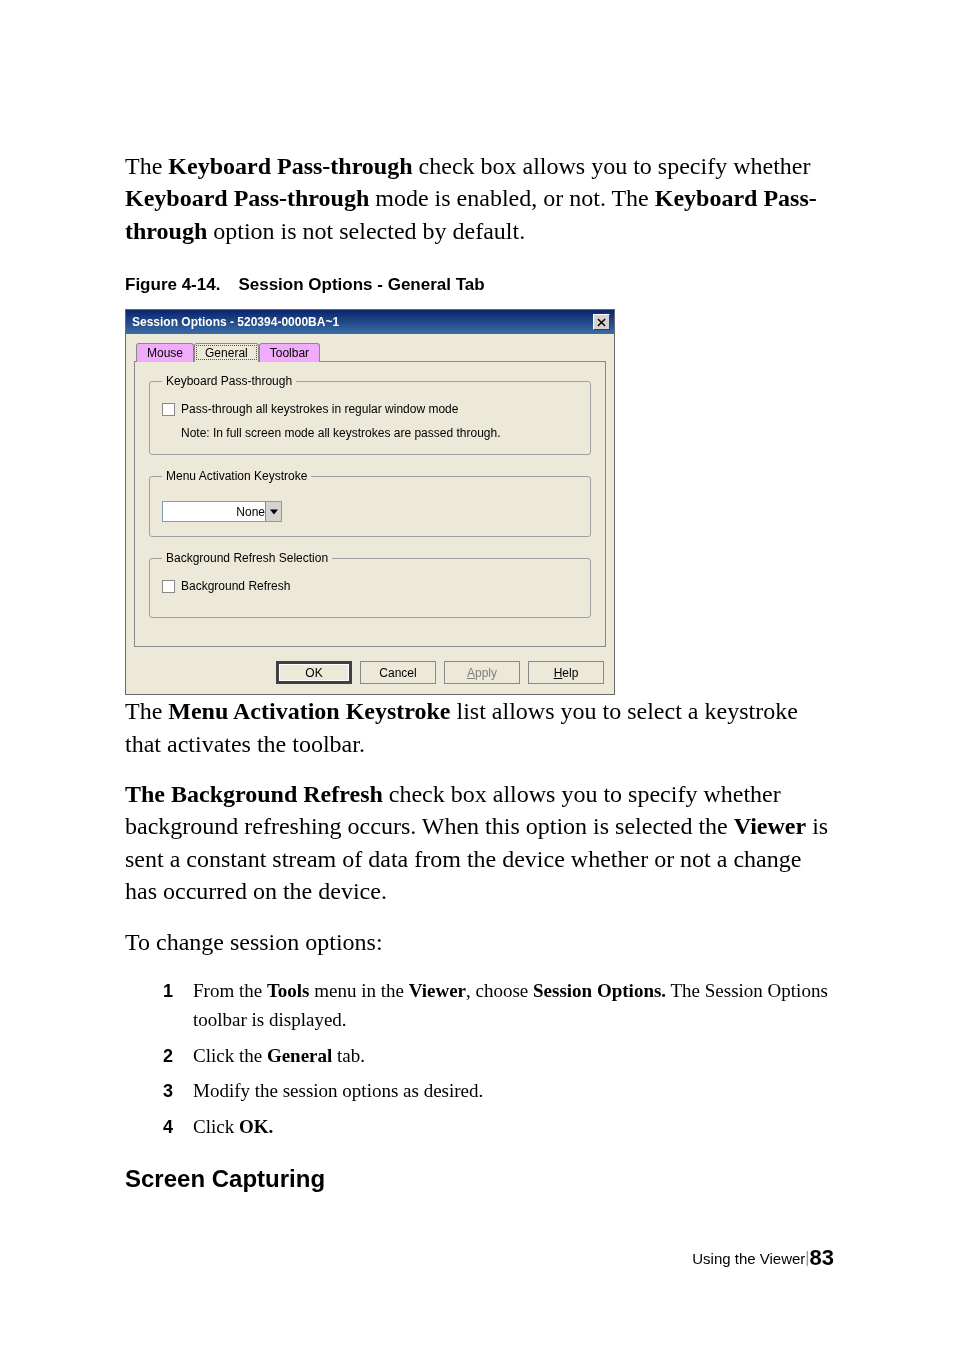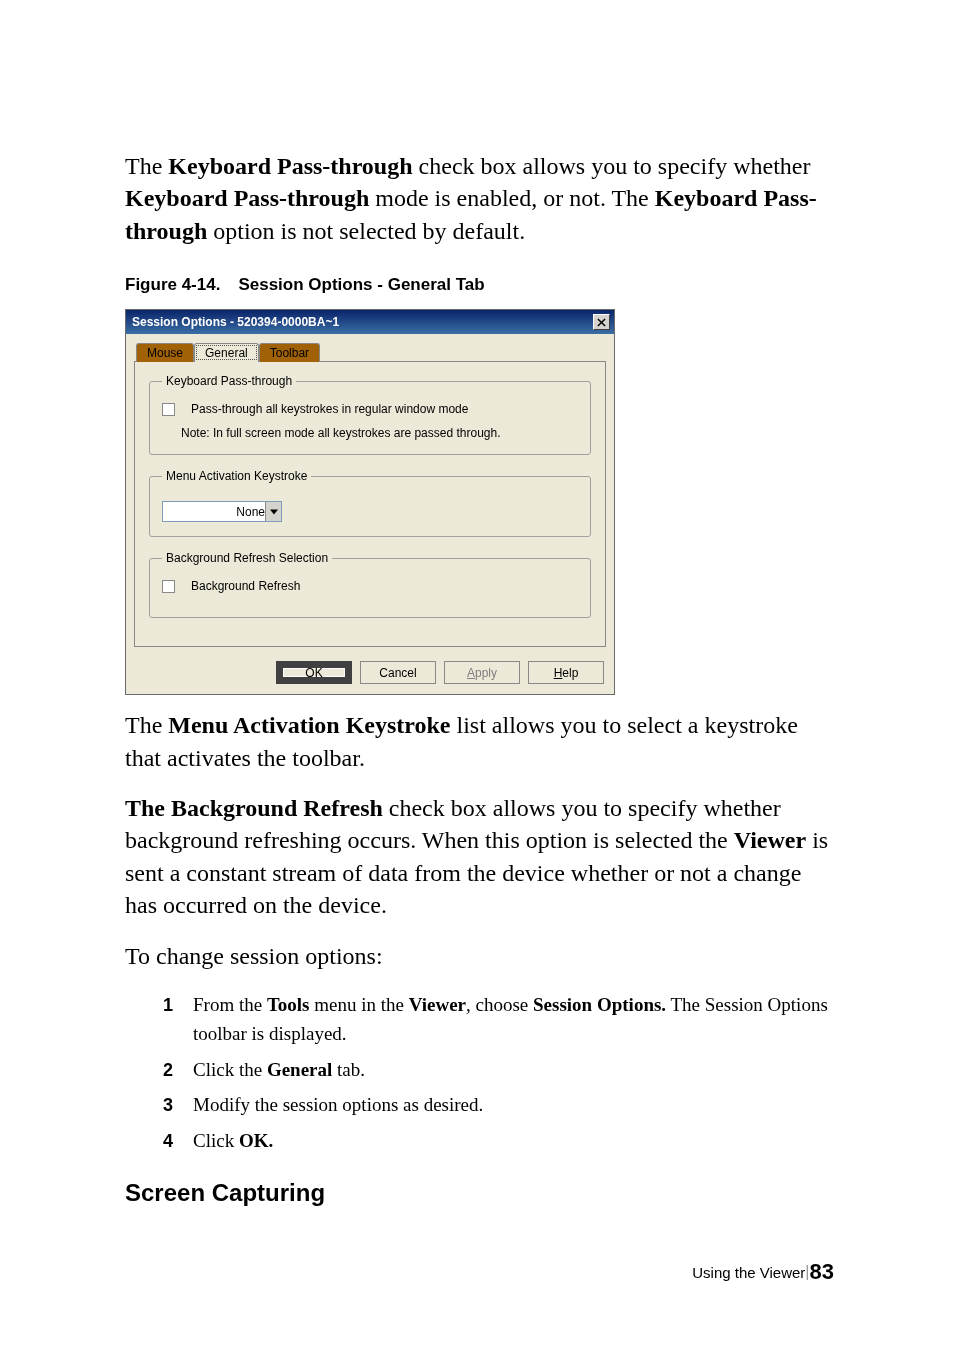--- a/index.html
+++ b/index.html
@@ -4,41 +4,41 @@
 <style>
   * { box-sizing: border-box; margin: 0; padding: 0; }
   html, body { width: 954px; background: #fff; font-family: Georgia, "Times New Roman", serif; color: #000; }
   .page { padding: 150px 120px 60px 125px; }
   .body-text { font-size: 24px; line-height: 1.35; margin-bottom: 18px; }
   .bold { font-weight: bold; }
   .figure-caption { font-family: Arial, Helvetica, sans-serif; font-weight: bold; font-size: 17px; margin: 28px 0 14px 0; }
   .figure-caption .fignum { margin-right: 18px; }
 
   
-  .dialog { width: 490px; border: 1px solid #6a6a6a; background: #ece9d8; font-family: Tahoma, Arial, sans-serif; font-size: 12px; color: #000; margin-bottom: 14px; }
+  .dialog { width: 490px; border: 1px solid #6a6a6a; background: #ece9d8; font-family: Tahoma, Arial, sans-serif; font-size: 12px; color: #000; }
   .titlebar { display: flex; align-items: center; justify-content: space-between; background: linear-gradient(#0a246a,#3a6ea5); color: #fff; padding: 4px 4px 4px 6px; font-weight: bold; }
   .titlebar .title-text { font-size: 12px; white-space: nowrap; }
   .close-btn { width: 17px; height: 16px; background: #d6d3ce; border: 1px solid #fff; border-right-color:#404040; border-bottom-color:#404040; color:#000; display:flex; align-items:center; justify-content:center; font-size:11px; line-height:1; }
   .tabstrip { display:flex; align-items:flex-end; padding: 8px 10px 0 10px; }
   .tab { padding: 2px 10px 2px 10px; border: 1px solid #888; border-bottom: none; background:#ece9d8; border-top-left-radius:3px; border-top-right-radius:3px; margin-right:0px; position:relative; top:1px; }
-  .tab.inactive { background:#a16207; color:#000; }
+  .tab.inactive { background:#f0abfc; color:#000; }
   .tab.dashed { outline:1px dotted #555; outline-offset:-3px; z-index:2; background:#ece9d8; }
   .tab-body { margin: 0 8px 8px 8px; border:1px solid #888; background:#ece9d8; padding: 12px 14px 14px 14px; }
   fieldset { border:1px solid #a0a0a0; padding: 10px 12px 14px 12px; margin-bottom: 14px; border-radius:3px; }
   legend { padding: 0 4px; font-size:12px; }
-  .cbrow { display:flex; align-items:center; gap:16px; margin: 4px 0 10px 0; }
+  .cbrow { display:flex; align-items:center; gap:6px; margin: 4px 0 10px 0; }
   .cb { width:13px; height:13px; border:1px solid #888; background:#fff; display:inline-block; }
   .note { margin-left: 19px; }
   .select { display:flex; align-items:center; margin-top:8px; }
   .select-field { width:120px; height:21px; border:1px solid #7f9db9; background:#fff; display:flex; align-items:center; justify-content:flex-end; padding:0 0 0 4px; }
   .select-arrow { width:16px; height:19px; background:#d6d3ce; border-left:1px solid #888; display:flex; align-items:center; justify-content:center; }
   .select-arrow svg { width:8px; height:6px; }
   .dlg-buttons { display:flex; justify-content:flex-end; gap:8px; padding: 6px 10px 10px 10px; }
   .dlg-btn { width:76px; height:23px; border:1px solid #888; background:#ece9d8; display:flex; align-items:center; justify-content:center; font-size:12px; }
-  .dlg-btn.def { border:7px solid #404040; box-shadow: inset 0 0 0 1px #fff; }
+  .dlg-btn.def { border:3px solid #404040; box-shadow: inset 0 0 0 1px #fff; }
   .dlg-btn.disabled { color:#808080; }
   .underline-letter { text-decoration: underline; }
 
   ol.steps { list-style:none; margin: 0 0 18px 38px; }
   ol.steps li { padding-left: 30px; position:relative; font-size:19px; line-height:1.55; margin-bottom:6px; font-family: Georgia, "Times New Roman", serif; }
   ol.steps li .num { position:absolute; left:0; top:2px; font-family: Arial, Helvetica, sans-serif; font-weight:bold; font-size:18px; }
   h2.section { font-family: Arial, Helvetica, sans-serif; font-weight:bold; font-size:24px; margin: 24px 0 10px 0; }
   .footer { display:flex; align-items:center; justify-content:flex-end; margin-top:52px; font-family: Arial, Helvetica, sans-serif; }
   .footer .label { font-size:15px; }
   .footer .sep { color:#999; }

